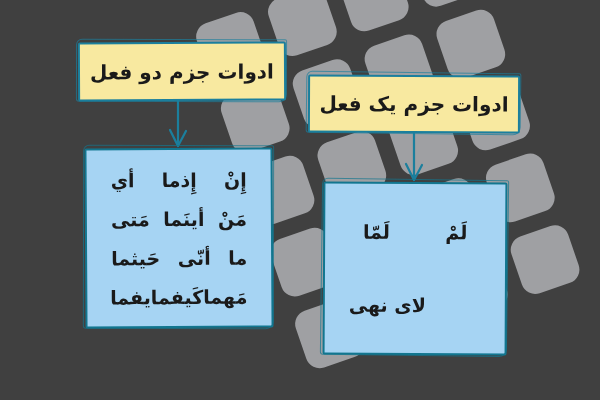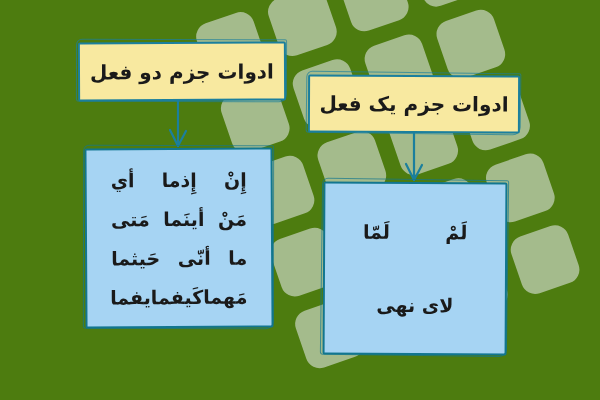--- a/index.html
+++ b/index.html
@@ -1,18 +1,18 @@
 <!DOCTYPE html>
 <html lang="fa"><head>
 <meta charset="utf-8">
 <style>
   html,body{margin:0;padding:0;}
   .canvas{
     position:relative;width:600px;height:400px;overflow:hidden;
-    background:#4d7c0f;
+    background:#404040;
     font-family:"DejaVu Sans","Liberation Sans",sans-serif;
   }
   
   .watermark{
     position:absolute;left:258px;top:-40px;width:340px;height:460px;
     transform:rotate(-19deg);
     display:grid;grid-template-columns:repeat(4,60px);grid-auto-rows:60px;
     gap:16px;z-index:0;pointer-events:none;
   }
   .watermark .wm-sq{background:#eceef4;border-radius:14px;opacity:.55;}
@@ -33,21 +33,21 @@
   .blue::before{border-color:#12768f;}
   #ybox1{left:78px;top:42px;width:208px;height:59px;transform:rotate(-.3deg);}
   #ybox2{left:308px;top:75px;width:212px;height:58px;transform:rotate(.25deg);}
   #bbox1{left:85px;top:148px;width:188px;height:180px;transform:rotate(-.35deg);
          padding:10px 0;}
   #bbox2{left:323px;top:182px;width:184px;height:173px;transform:rotate(.3deg);
          padding:12px 0;}
   .prow{direction:rtl;display:flex;width:100%;box-sizing:border-box;
         justify-content:space-between;padding:0 24px;align-items:center;}
   .prow.two{justify-content:space-around;padding:0 10px;}
-  .prow.one{justify-content:center;}
+  .prow.one{justify-content:flex-end;}
   .arrow{position:absolute;z-index:1;}
   .arrow path{fill:none;stroke:#1b7f9d;stroke-width:2.2;
               stroke-linecap:round;stroke-linejoin:round;}
 </style>
 </head>
 <body>
 
 <div class="canvas">
 
   <div class="watermark">

